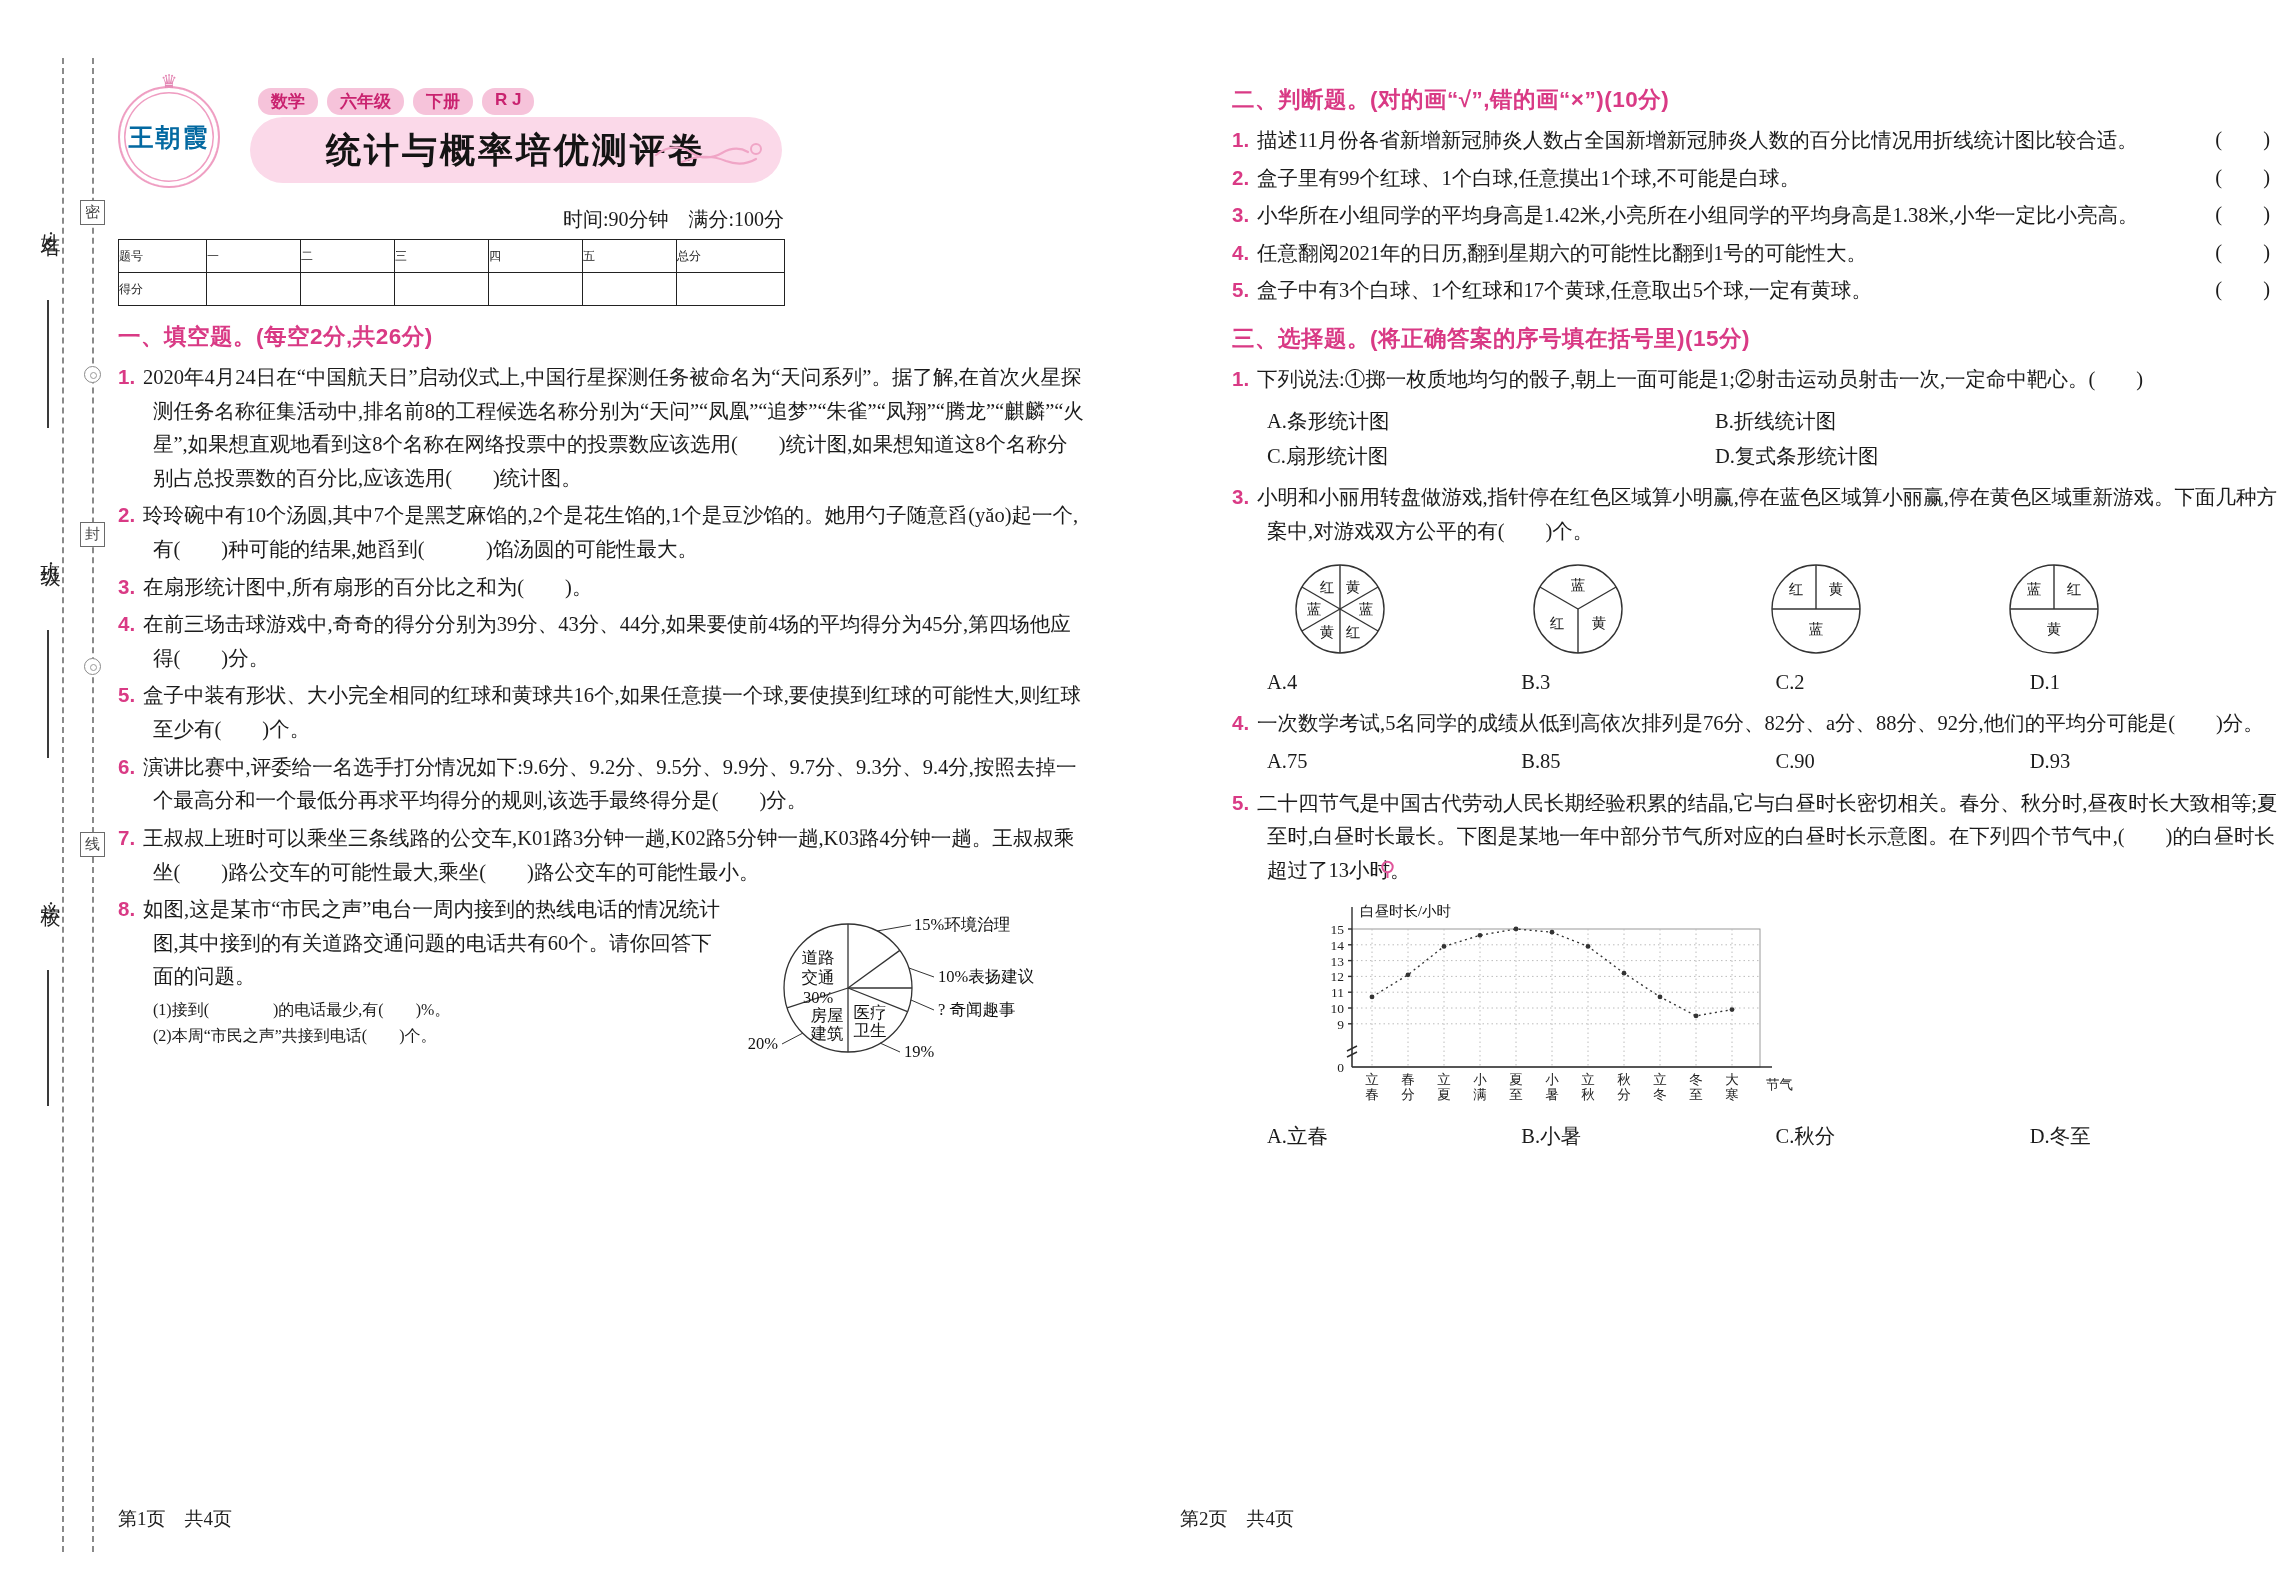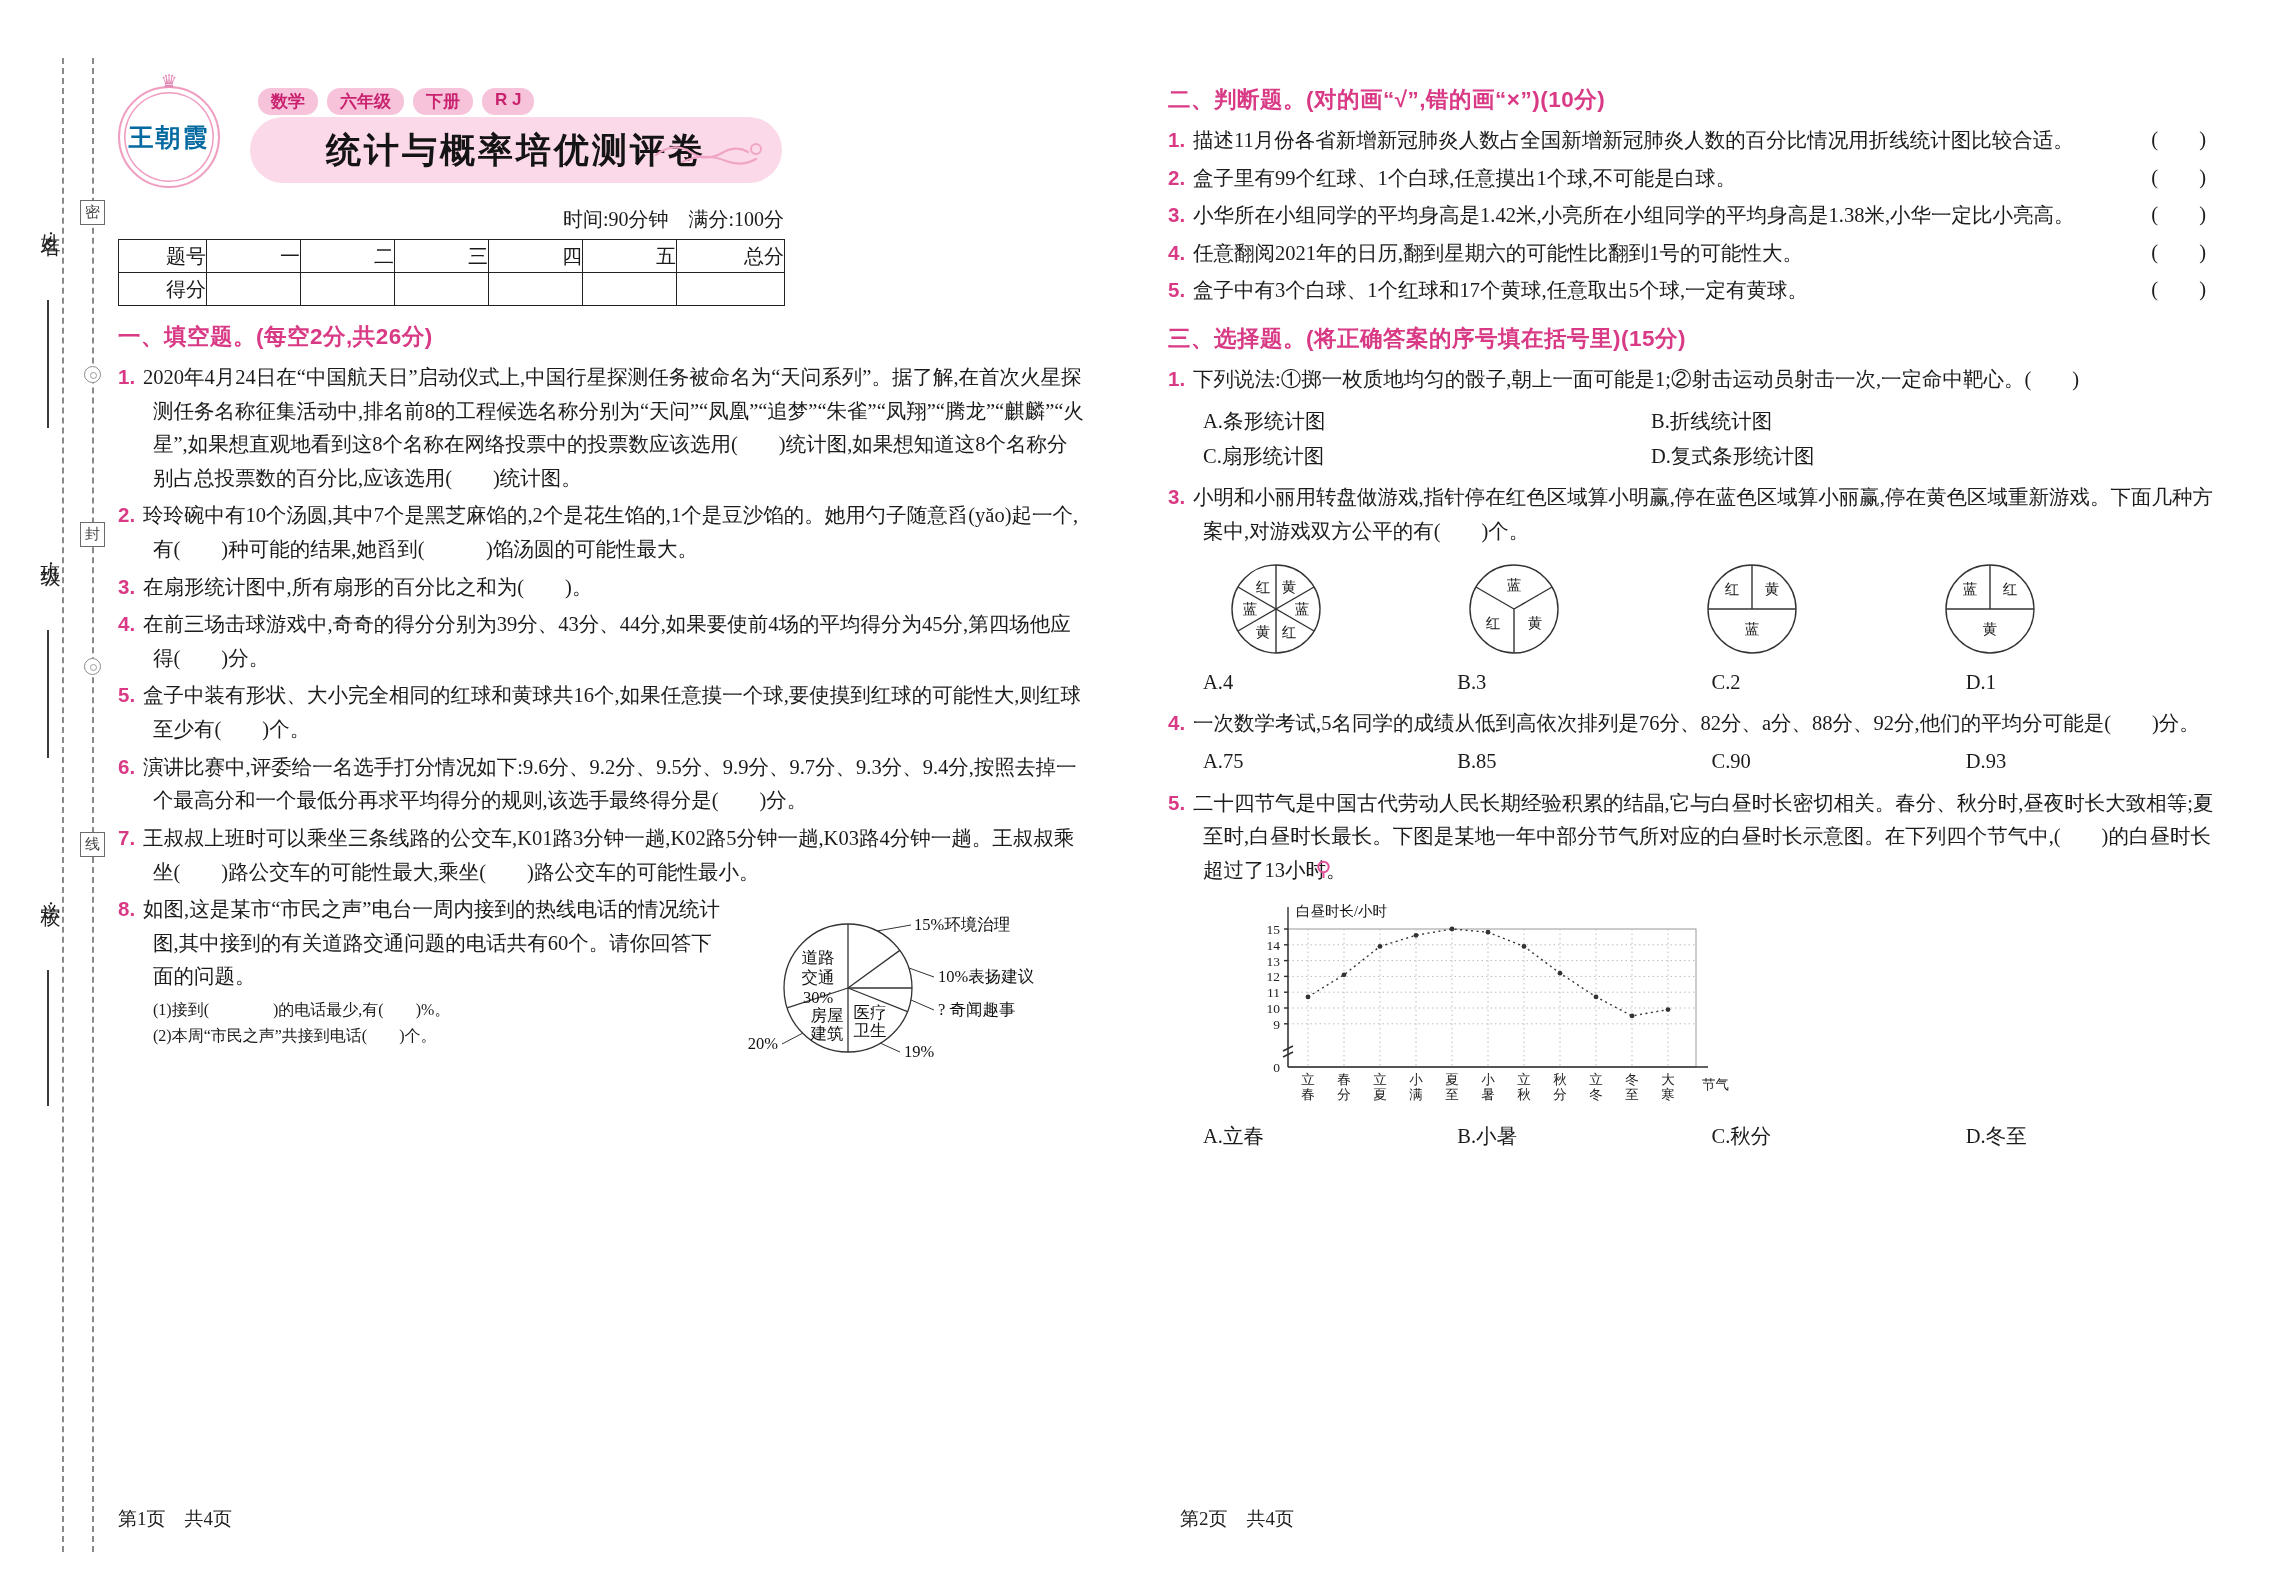--- a/index.html
+++ b/index.html
@@ -10,41 +10,41 @@
   .dashline{position:absolute;top:58px;bottom:30px;width:0;border-left:2px dashed #8a8a8a}
   .bead{position:absolute;left:84px;width:17px;height:17px;border:1.5px solid #8a8a8a;border-radius:50%;background:#fff}
   .bead::after{content:"";position:absolute;left:4.5px;top:4.5px;width:5px;height:5px;border:1px solid #9a9a9a;border-radius:50%}
   .sealbox{position:absolute;left:80px;width:25px;height:25px;border:1.5px solid #6a6a6a;background:#fff;font-size:15px;line-height:23px;text-align:center;color:#444}
   .idf{position:absolute;left:38px;writing-mode:vertical-rl;text-orientation:upright;font-size:20px;letter-spacing:3px;color:#222}
   .idrule{position:absolute;left:47px;width:1.5px;background:#3a3a3a}
 
   
   .page{position:absolute;top:84px}
   .pageL{left:118px;width:968px}
-  .pageR{left:1168px;width:1052px}
+  .pageR{left:1232px;width:1052px}
   .footer{position:absolute;width:inherit;font-size:19px;color:#222}
   .footL{left:118px;width:968px;top:1506px}
   .footR{left:1180px;width:1052px;top:1506px}
 
   
   .lp-head{position:relative;height:122px}
   .logo{position:absolute;left:0;top:2px;width:102px;height:102px;border:2px solid #ef9ec2;border-radius:50%;display:flex;align-items:center;justify-content:center;box-shadow:inset 0 0 0 4px #fff,inset 0 0 0 5.5px #ef9ec2;background:#fff}
   .crown{position:absolute;top:-16px;left:50%;transform:translateX(-50%);color:#e487b4;font-size:19px;line-height:1}
   .logo-txt{color:#0369a1;font-weight:bold;font-size:25px;font-family:"Liberation Sans","DejaVu Sans",sans-serif;letter-spacing:2px}
   .tagrow{position:absolute;left:140px;top:4px;display:flex;gap:9px;z-index:2}
   .tag{background:#f6c3da;color:#c9226f;font-family:"Liberation Sans","DejaVu Sans",sans-serif;font-weight:bold;font-size:17px;padding:2px 13px;border-radius:13px;white-space:nowrap}
   .banner{position:absolute;left:132px;top:33px;width:532px;height:66px;background:#fbd9e9;border-radius:33px;display:flex;align-items:center;justify-content:center}
   .title{font-family:"Liberation Sans","DejaVu Sans",sans-serif;font-weight:bold;font-size:35px;letter-spacing:3px;color:#141414}
   .swoosh{position:absolute;right:10px;top:16px}
   .swoosh path{stroke:#f0a5c6;stroke-width:2.2;fill:none;stroke-linecap:round}
   .swoosh circle{stroke:#f0a5c6;stroke-width:2;fill:none}
 
   .meta{width:666px;text-align:right;font-size:20px;margin:0 0 6px}
   table.scoretab{border-collapse:collapse;width:666px;table-layout:fixed}
-  table.scoretab td{border:1.6px solid #222;height:33px;text-align:right;font-size:20px;padding:0}
+  table.scoretab td{border:1.6px solid #222;height:33px;text-align:left;font-size:12px;padding:0}
 
   .sec{color:#d93a85;font-size:22.5px;font-weight:bold;margin:15px 0 8px;font-family:"Liberation Sans","DejaVu Sans",sans-serif;letter-spacing:0.5px}
   .items{position:relative}
   .item{font-size:20.5px;line-height:1.64;margin-bottom:3px;padding-left:35px;text-indent:-35px}
   .num{color:#d93a85;font-weight:bold;padding-right:8px;font-family:"Liberation Sans","DejaVu Sans",sans-serif}
   .subq{font-size:16px;line-height:1.64;padding-left:35px}
   .judge{padding-right:14px}
   .ans{float:right;text-indent:0}
   .citem{margin-bottom:7px}
   .opts{display:grid;grid-template-columns:repeat(4,1fr);padding-left:35px;font-size:20.5px;line-height:1.7;margin:1px 0 4px}

